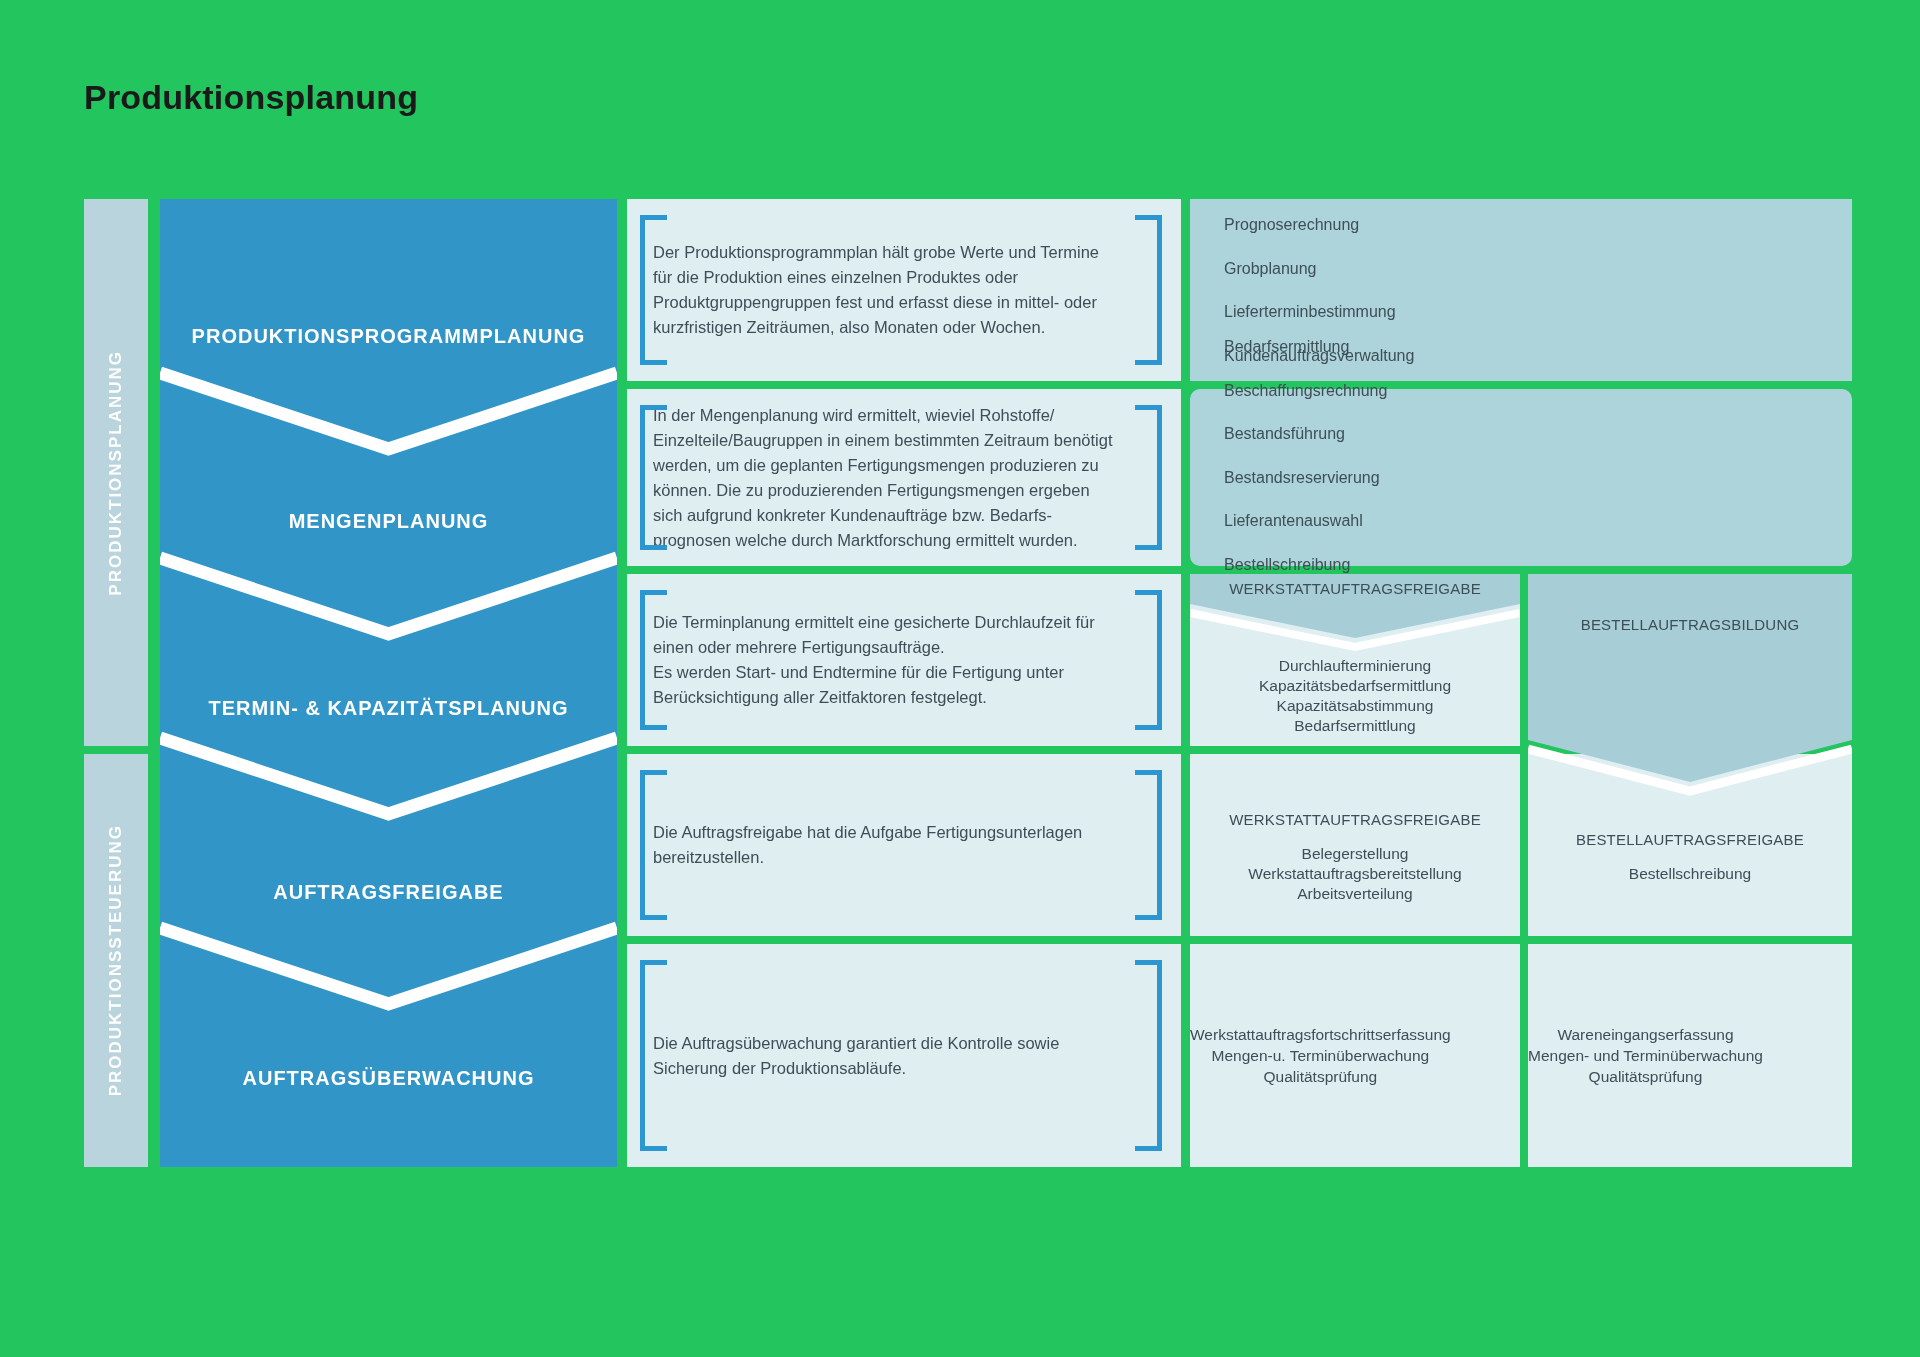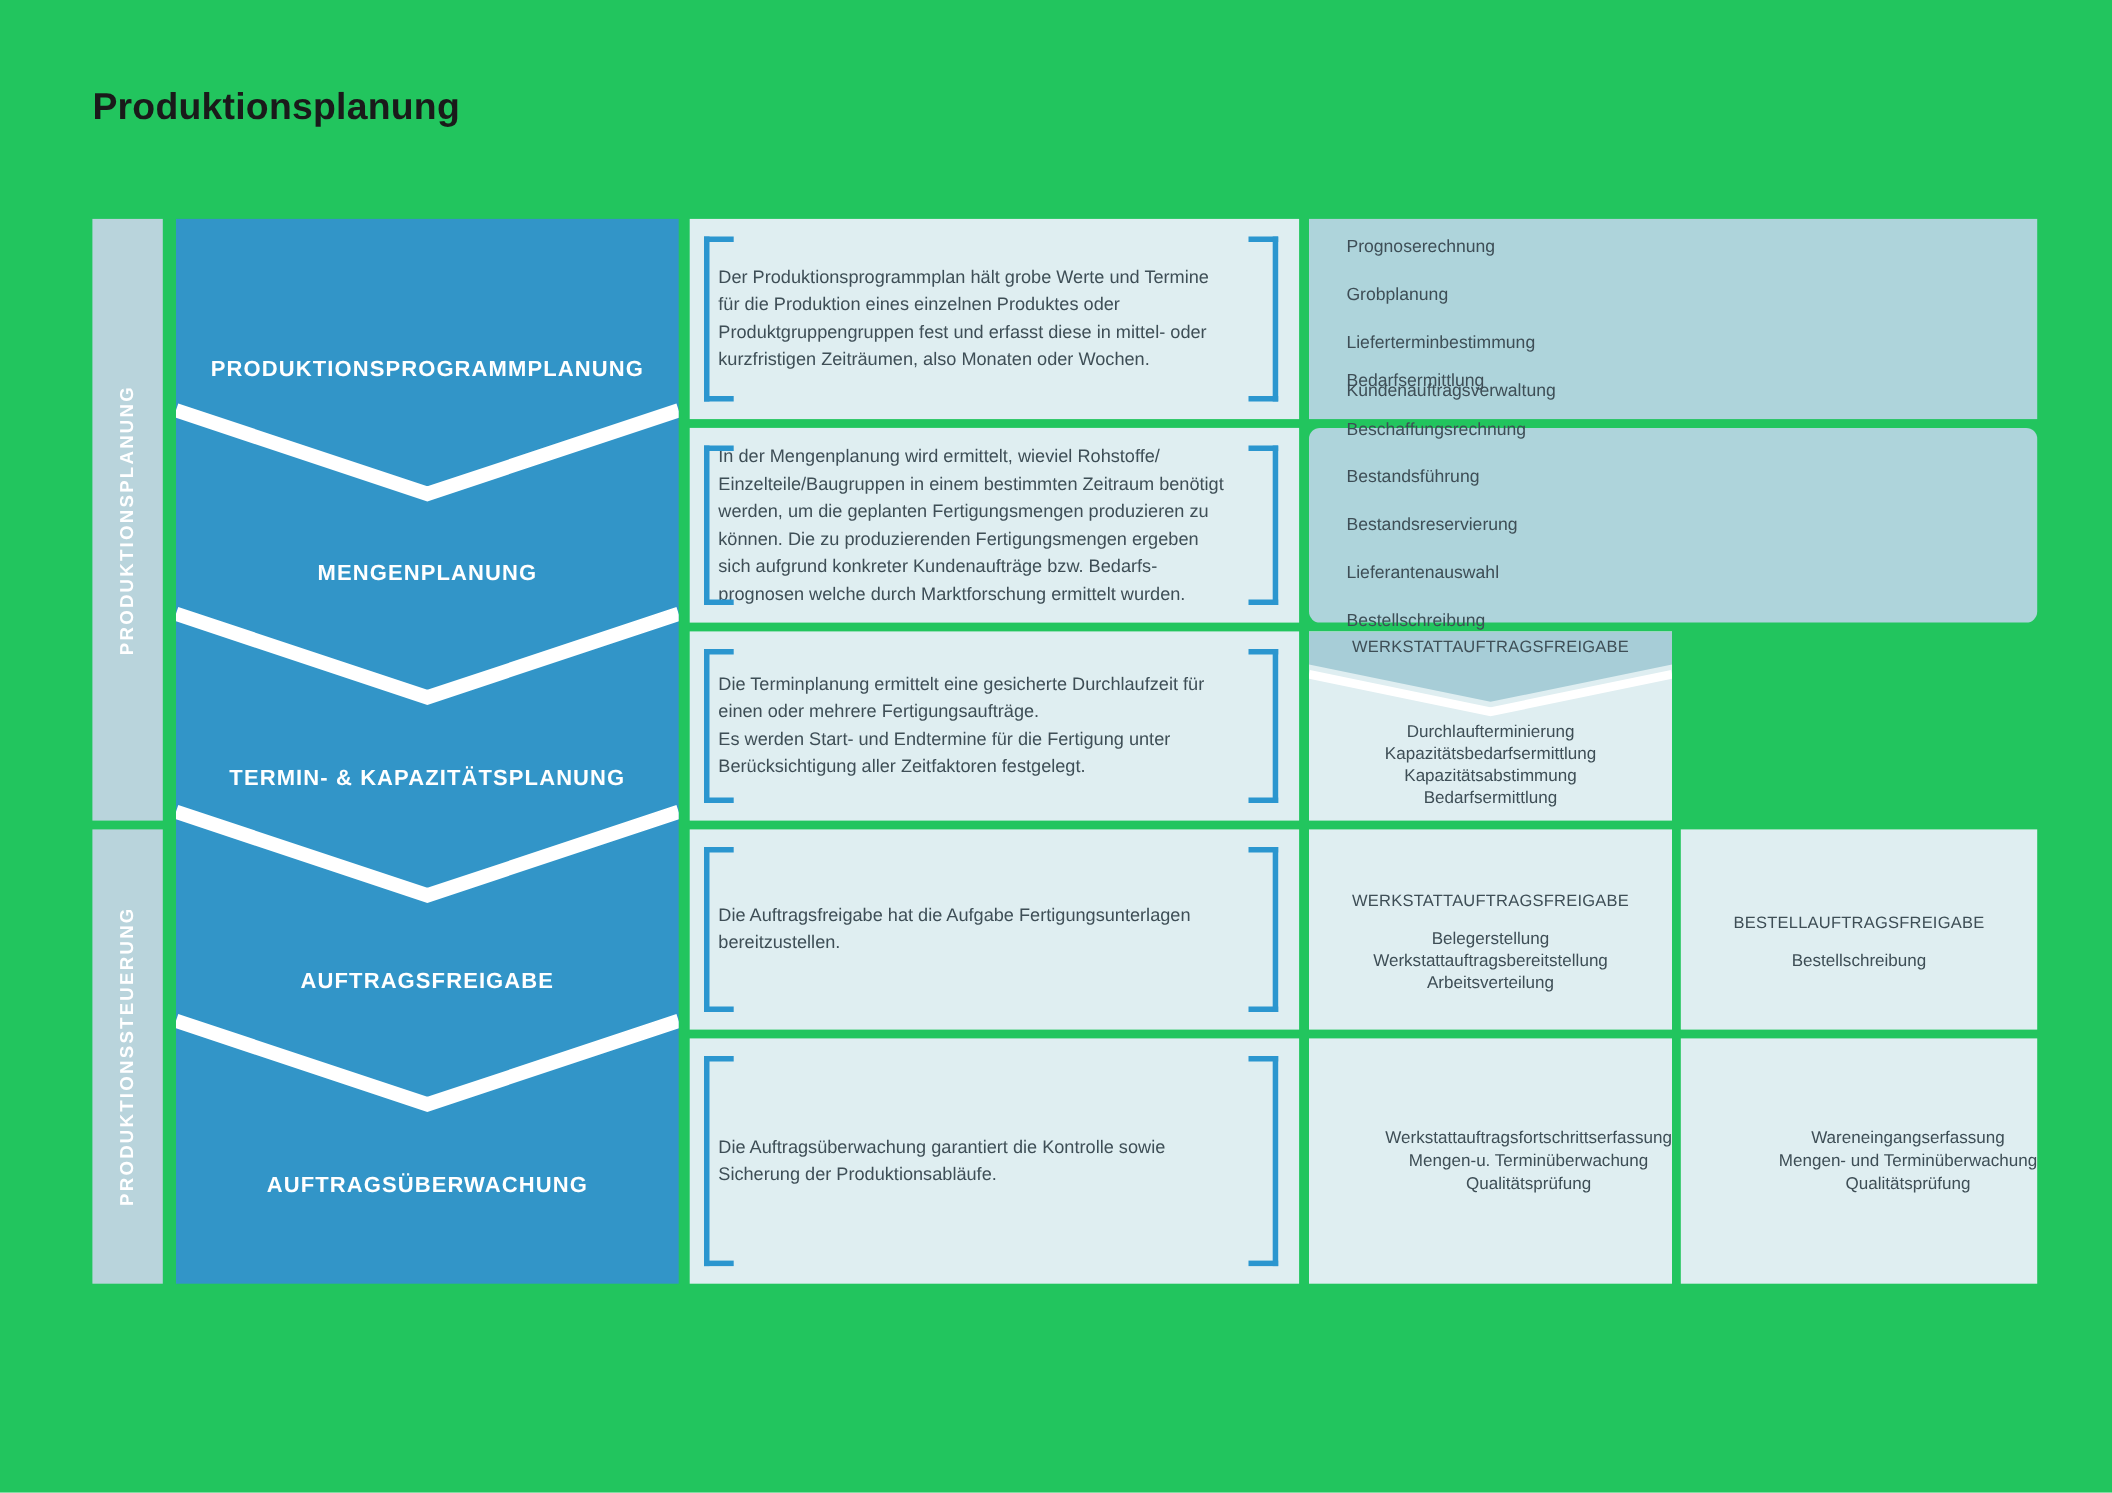--- a/index.html
+++ b/index.html
@@ -73,21 +73,21 @@
   .r3b { left:1528px; top:574px; width:324px; height:224px; z-index:2; background:transparent; }
   .r3b svg { position:absolute; left:0; top:0; }
   .r3b .hdr { position:absolute; top:42px; left:0; width:100%; }
 
   .r4a { left:1190px; top:754px; width:330px; height:182px; }
   .r4b { left:1528px; top:754px; width:324px; height:182px; }
   .r4a, .r4b { display:flex; flex-direction:column; justify-content:center; padding-top:24px; }
 
   .r5a { left:1190px; top:944px; width:330px; height:223px; }
   .r5b { left:1528px; top:944px; width:324px; height:223px; }
-  .r5a, .r5b { display:flex; align-items:center; justify-content:flex-end; }
+  .r5a, .r5b { display:flex; align-items:center; justify-content:flex-start; }
 
   .hdr { font-size:15px; letter-spacing:0.2px; text-align:center; color:#3e4e56; }
   .cl  { font-size:15.5px; line-height:20px; text-align:center; }
   .mt  { margin-top:16px; }
   .lh21 .li { line-height:21px; }
   .cl .li, .list .li { font-size:15.5px; }
 </style>
 </head>
 <body>
 
@@ -179,20 +179,27 @@
     </svg>
     <div class="hdr">WERKSTATTAUFTRAGSFREIGABE</div>
     <div class="list cl">
       <div class="li">Durchlaufterminierung</div>
       <div class="li">Kapazitätsbedarfsermittlung</div>
       <div class="li">Kapazitätsabstimmung</div>
       <div class="li">Bedarfsermittlung</div>
     </div>
   </div>
 
+  <div class="rcell r3b">
+    <svg width="324" height="224" viewBox="0 0 324 224">
+      <polygon points="0,0 324,0 324,166 162,208 0,166" fill="#a7cdd7"></polygon>
+      <polyline points="0,175 162,217 324,175" stroke="#ffffff" stroke-width="9" fill="none"></polyline>
+    </svg>
+    <div class="hdr">BESTELLAUFTRAGSBILDUNG</div>
+  </div>
 
   <div class="rcell lightc r4a">
     <div class="hdr">WERKSTATTAUFTRAGSFREIGABE</div>
     <div class="cl mt">
       <div class="li">Belegerstellung</div>
       <div class="li">Werkstattauftragsbereitstellung</div>
       <div class="li">Arbeitsverteilung</div>
     </div>
   </div>
   <div class="rcell lightc r4b">

